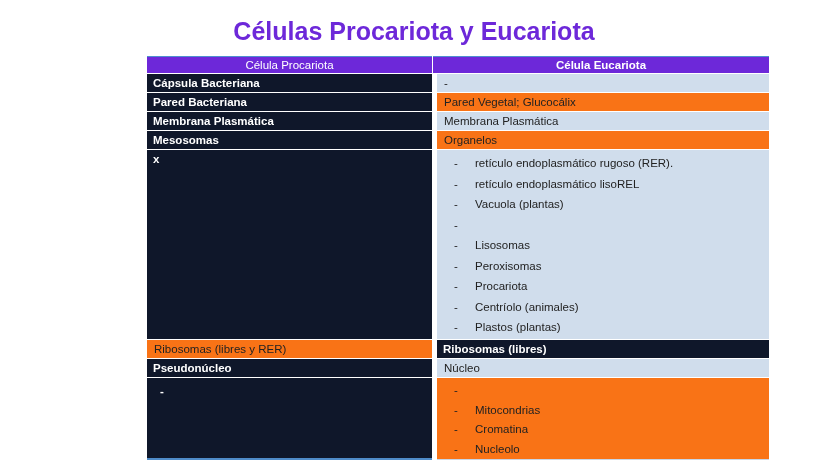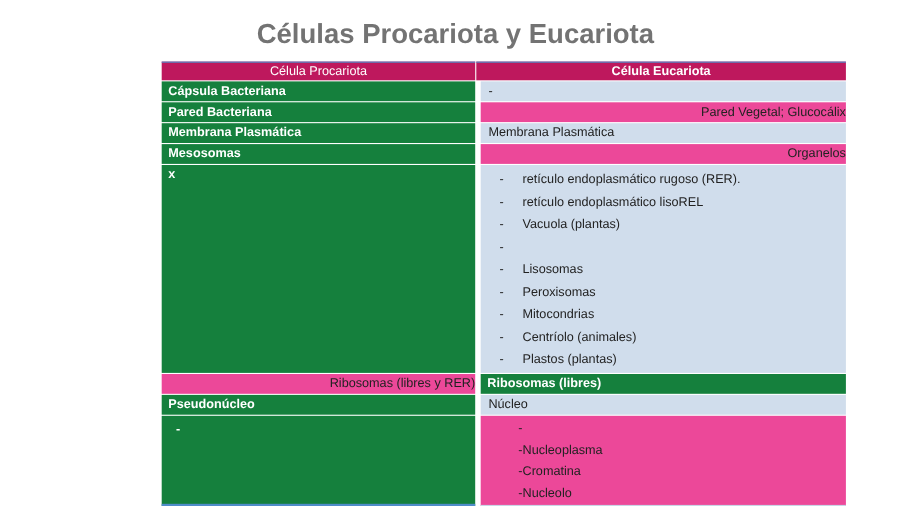--- a/index.html
+++ b/index.html
@@ -2,38 +2,38 @@
 <html><head>
 <meta charset="utf-8">
 <style>
   html,body { margin:0; padding:0; background:#ffffff; }
   .slide {
     position:relative; width:828px; height:466px; background:#ffffff;
     font-family:"Liberation Sans", sans-serif; overflow:hidden;
   }
   .title {
     position:absolute; top:17px; left:0; width:100%; margin:0;
-    text-align:center; font-size:25px; font-weight:bold; color:#737373;
+    text-align:center; font-size:25px; font-weight:bold; color:#6d28d9;
   }
   .cmp-table {
     position:absolute; left:147px; top:56px;
     display:grid;
     grid-template-columns:285px 332px;
     column-gap:5px;
     grid-template-rows:17px 18px 18px 18px 18px 189px 18px 18px 82px;
     row-gap:1px;
   }
   .cell { font-size:11.5px; box-sizing:border-box; overflow:hidden; }
-  .hcell { background:#be185d; color:#ffffff; text-align:center; line-height:17px; border-top:1px solid #4E8FCE; }
+  .hcell { background:#6d28d9; color:#ffffff; text-align:center; line-height:17px; border-top:1px solid #4E8FCE; }
   .hl { font-weight:400; }
   .hr { font-weight:700; margin-left:-4px; }
-  .lc { background:#15803d; color:#ffffff; font-weight:700; padding-left:6px; line-height:18px; white-space:nowrap; }
+  .lc { background:#0f172a; color:#ffffff; font-weight:700; padding-left:6px; line-height:18px; white-space:nowrap; }
   .rc { color:#222222; padding-left:7px; line-height:18px; white-space:nowrap; }
   .shade { background:#D0DDEC; }
-  .lite  { background:#ec4899;text-align:right; }
+  .lite  { background:#f97316; }
   .listcell { padding-top:3px; line-height:20.5px; }
   .tight { line-height:19.5px; }
   .li { display:flex; color:#222222; }
   .li .dash { flex:none; width:21px; padding-left:17px; }
   .li-left { color:#ffffff; font-weight:700; }
   .li-left .dash { width:25px; padding-left:7px; }
   .bb-left  { border-bottom:2px solid #4F8CC9; }
   .bb-right { border-bottom:1px solid #C9D6E6; }
 </style>
 </head>
@@ -80,21 +80,21 @@
       <div class="li">
         <span class="dash">-</span>
         <span>Lisosomas</span>
       </div>
       <div class="li">
         <span class="dash">-</span>
         <span>Peroxisomas</span>
       </div>
       <div class="li">
         <span class="dash">-</span>
-        <span>Mitocondrias</span>
+        <span>Procariota</span>
       </div>
       <div class="li">
         <span class="dash">-</span>
         <span>Centríolo (animales)</span>
       </div>
       <div class="li">
         <span class="dash">-</span>
         <span>Plastos (plantas)</span>
       </div>
     </div>
@@ -109,21 +109,21 @@
       <div class="li li-left">
         <span class="dash">-</span>
       </div>
     </div>
     <div class="cell lite listcell tight bb-right">
       <div class="li">
         <span class="dash">-</span>
       </div>
       <div class="li">
         <span class="dash">-</span>
-        <span>Nucleoplasma</span>
+        <span>Mitocondrias</span>
       </div>
       <div class="li">
         <span class="dash">-</span>
         <span>Cromatina</span>
       </div>
       <div class="li">
         <span class="dash">-</span>
         <span>Nucleolo</span>
       </div>
     </div>

